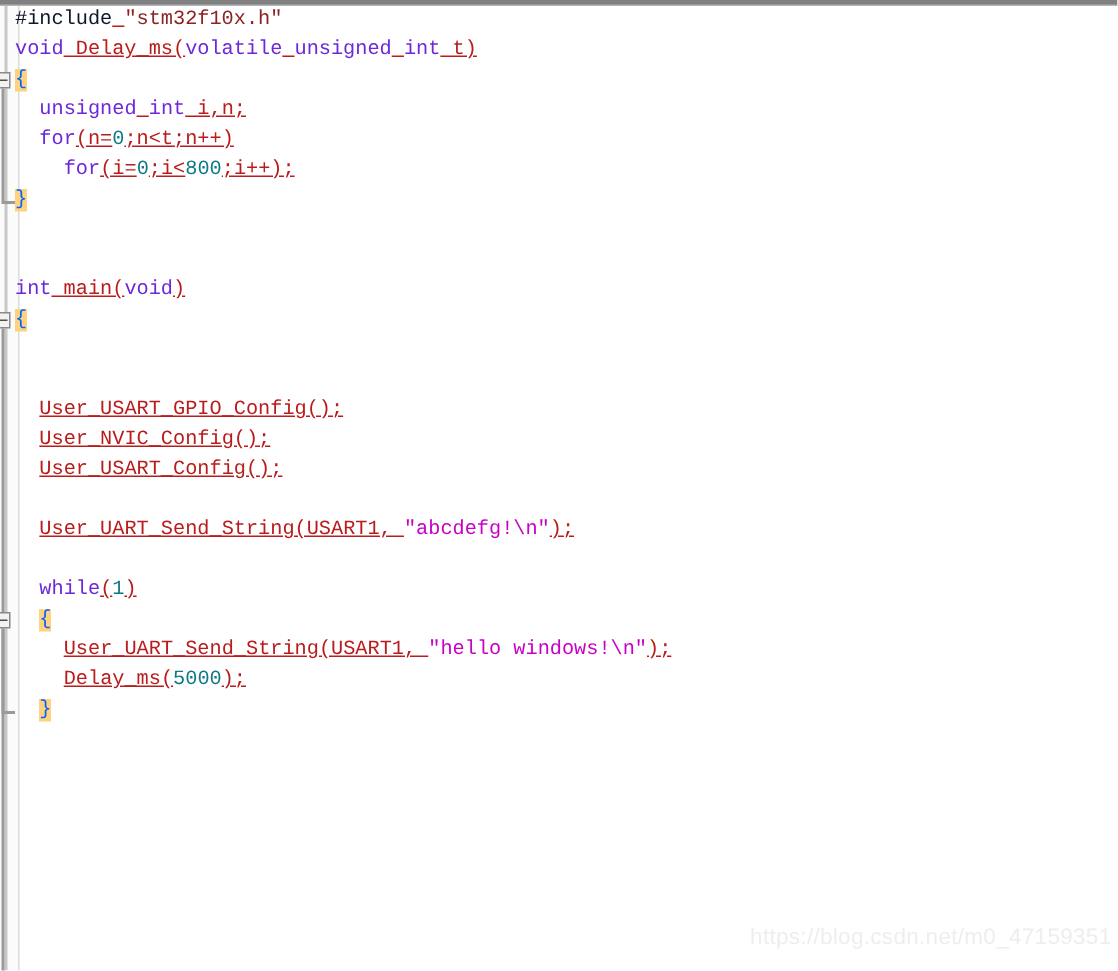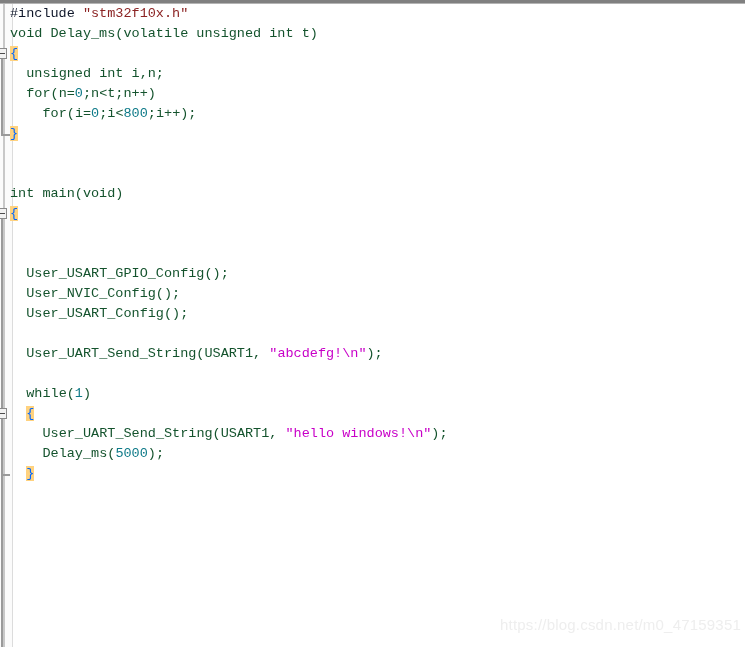--- a/index.html
+++ b/index.html
@@ -76,26 +76,26 @@
     line-height: 20px;
     white-space: pre;
   }
   .line {
     height: 20px;
     padding-left: 10px;
     white-space: pre;
   }
 
   
-  .kw   { color: #14532d; text-align: center; }          
+  .kw   { color: #6d28d9; text-align: center; }          
   .pre  { color: #0f172a; }          
   .str  { color: #c800c8; }          
   .hdr  { color: #8b2323; }          
   .num  { color: #0e7a88; }          
-  .pln  { color: #14532d; }          
+  .pln  { color: #b91c1c; text-decoration: underline; }          
   .brc  { color: #0066ff; background: #ffd27f; }  
 
   
   #watermark {
     position: absolute;
     right: 4px; bottom: 14px;
     color: #eeeeee;
     font-family: "Liberation Sans", sans-serif;
     font-size: 15px;
     letter-spacing: 0.2px;

